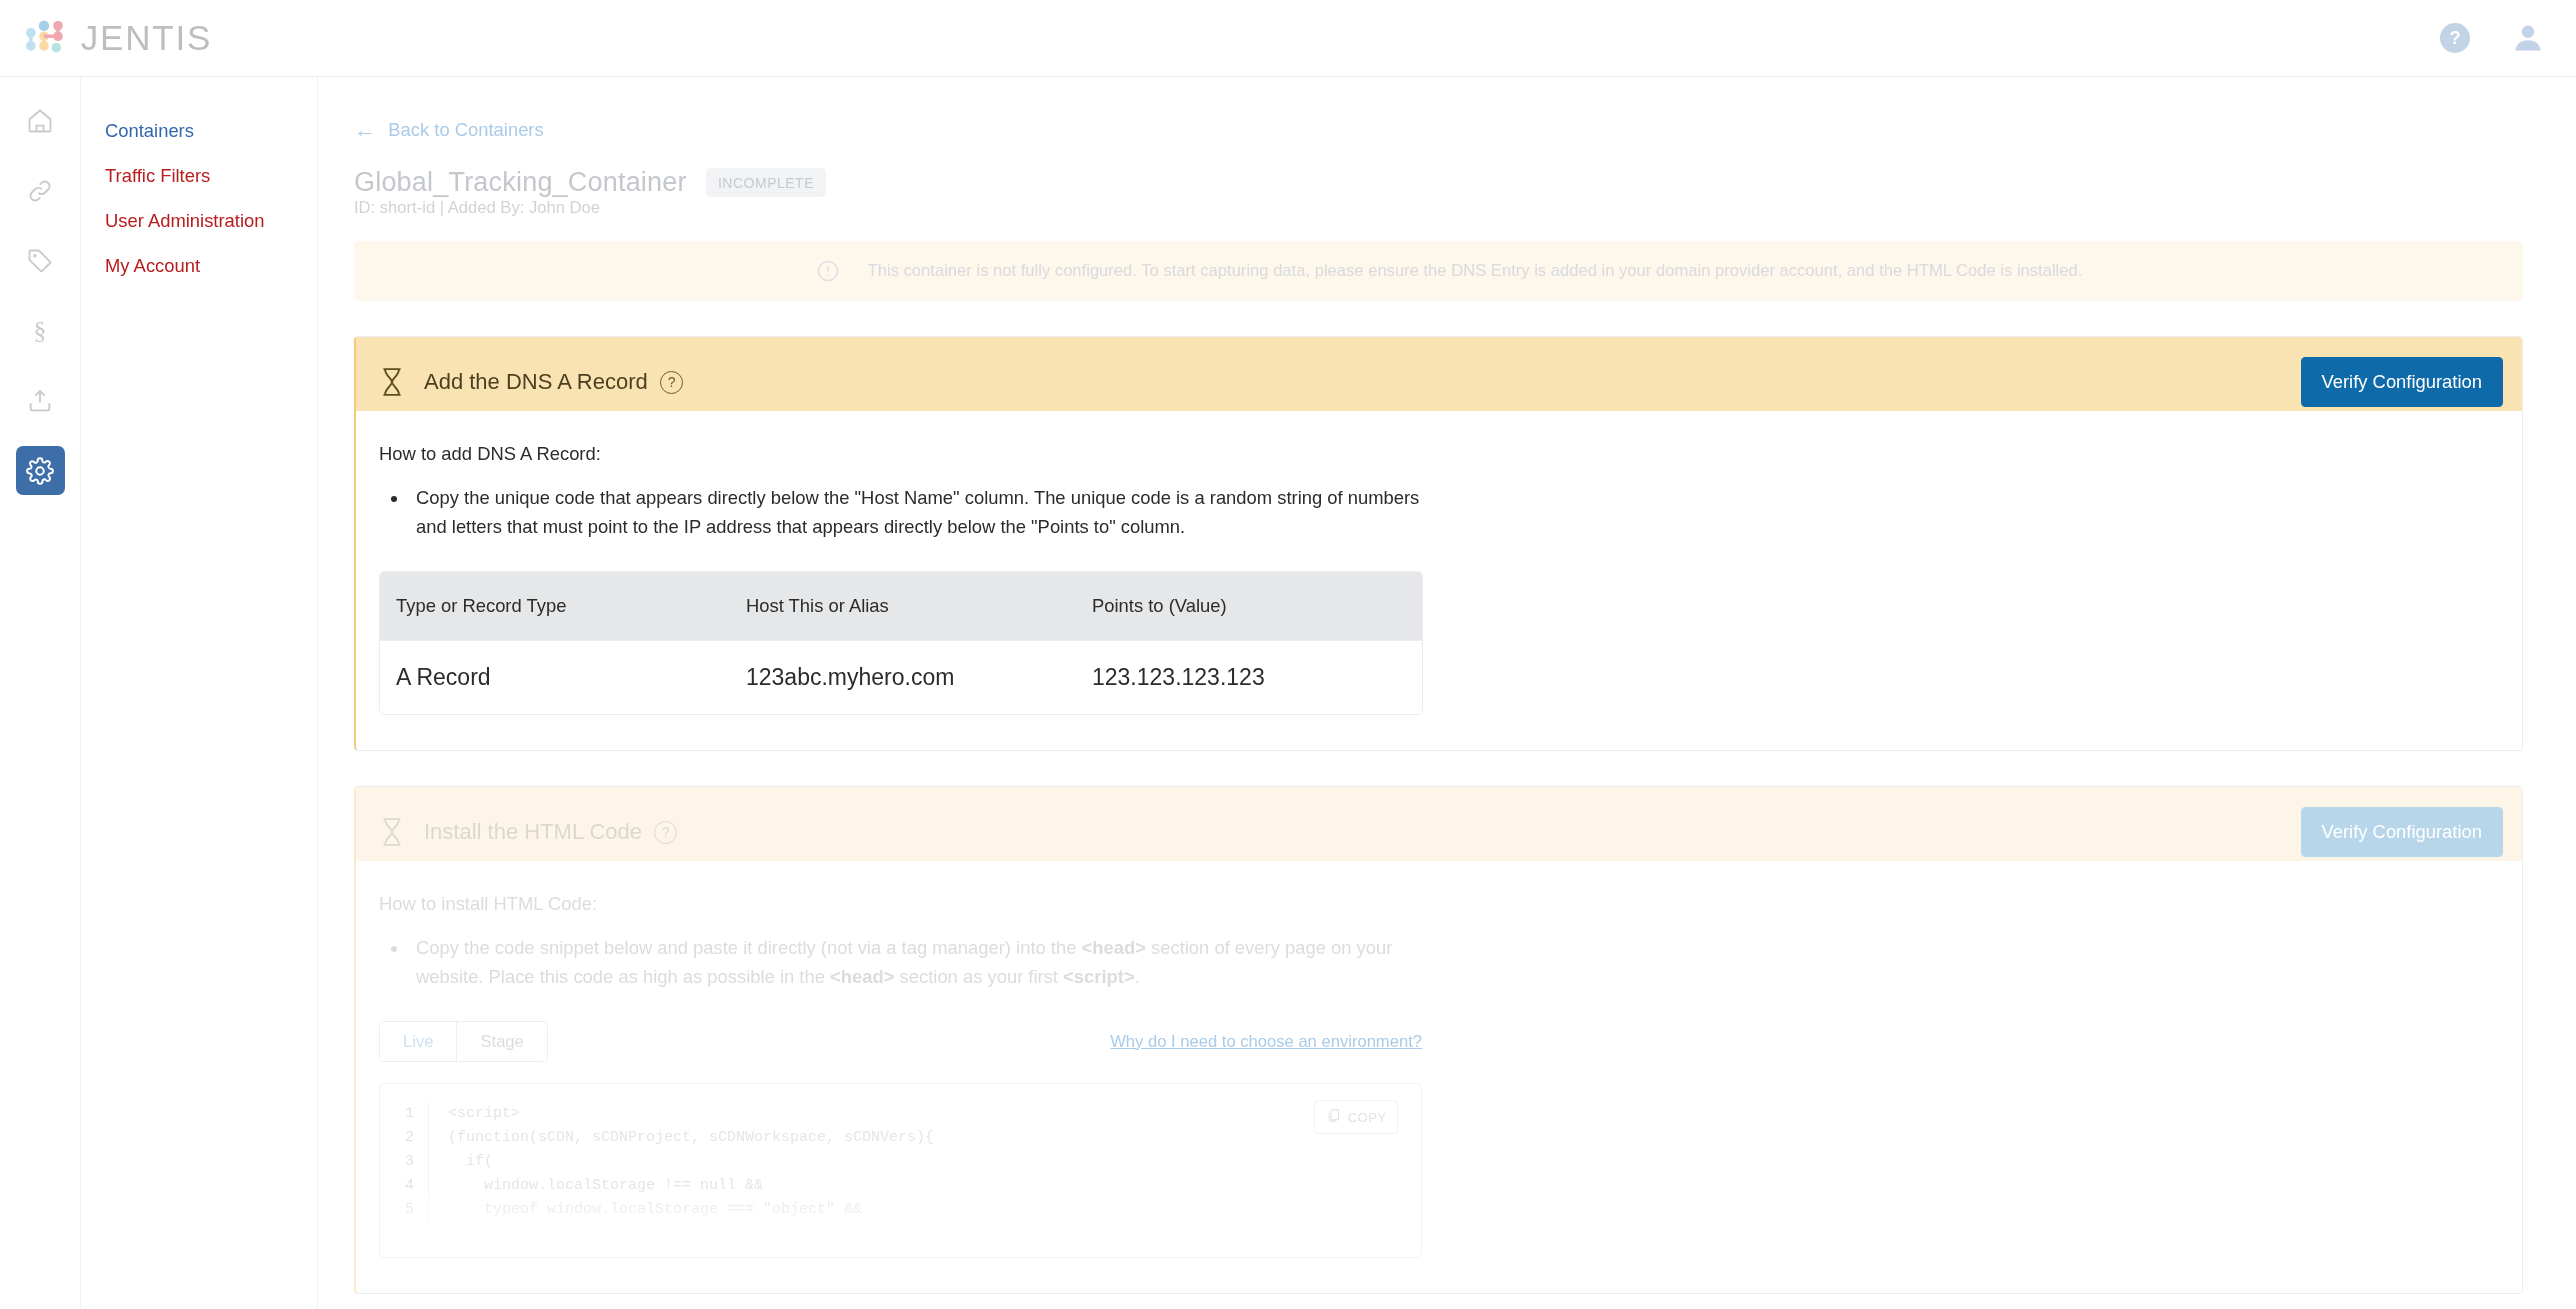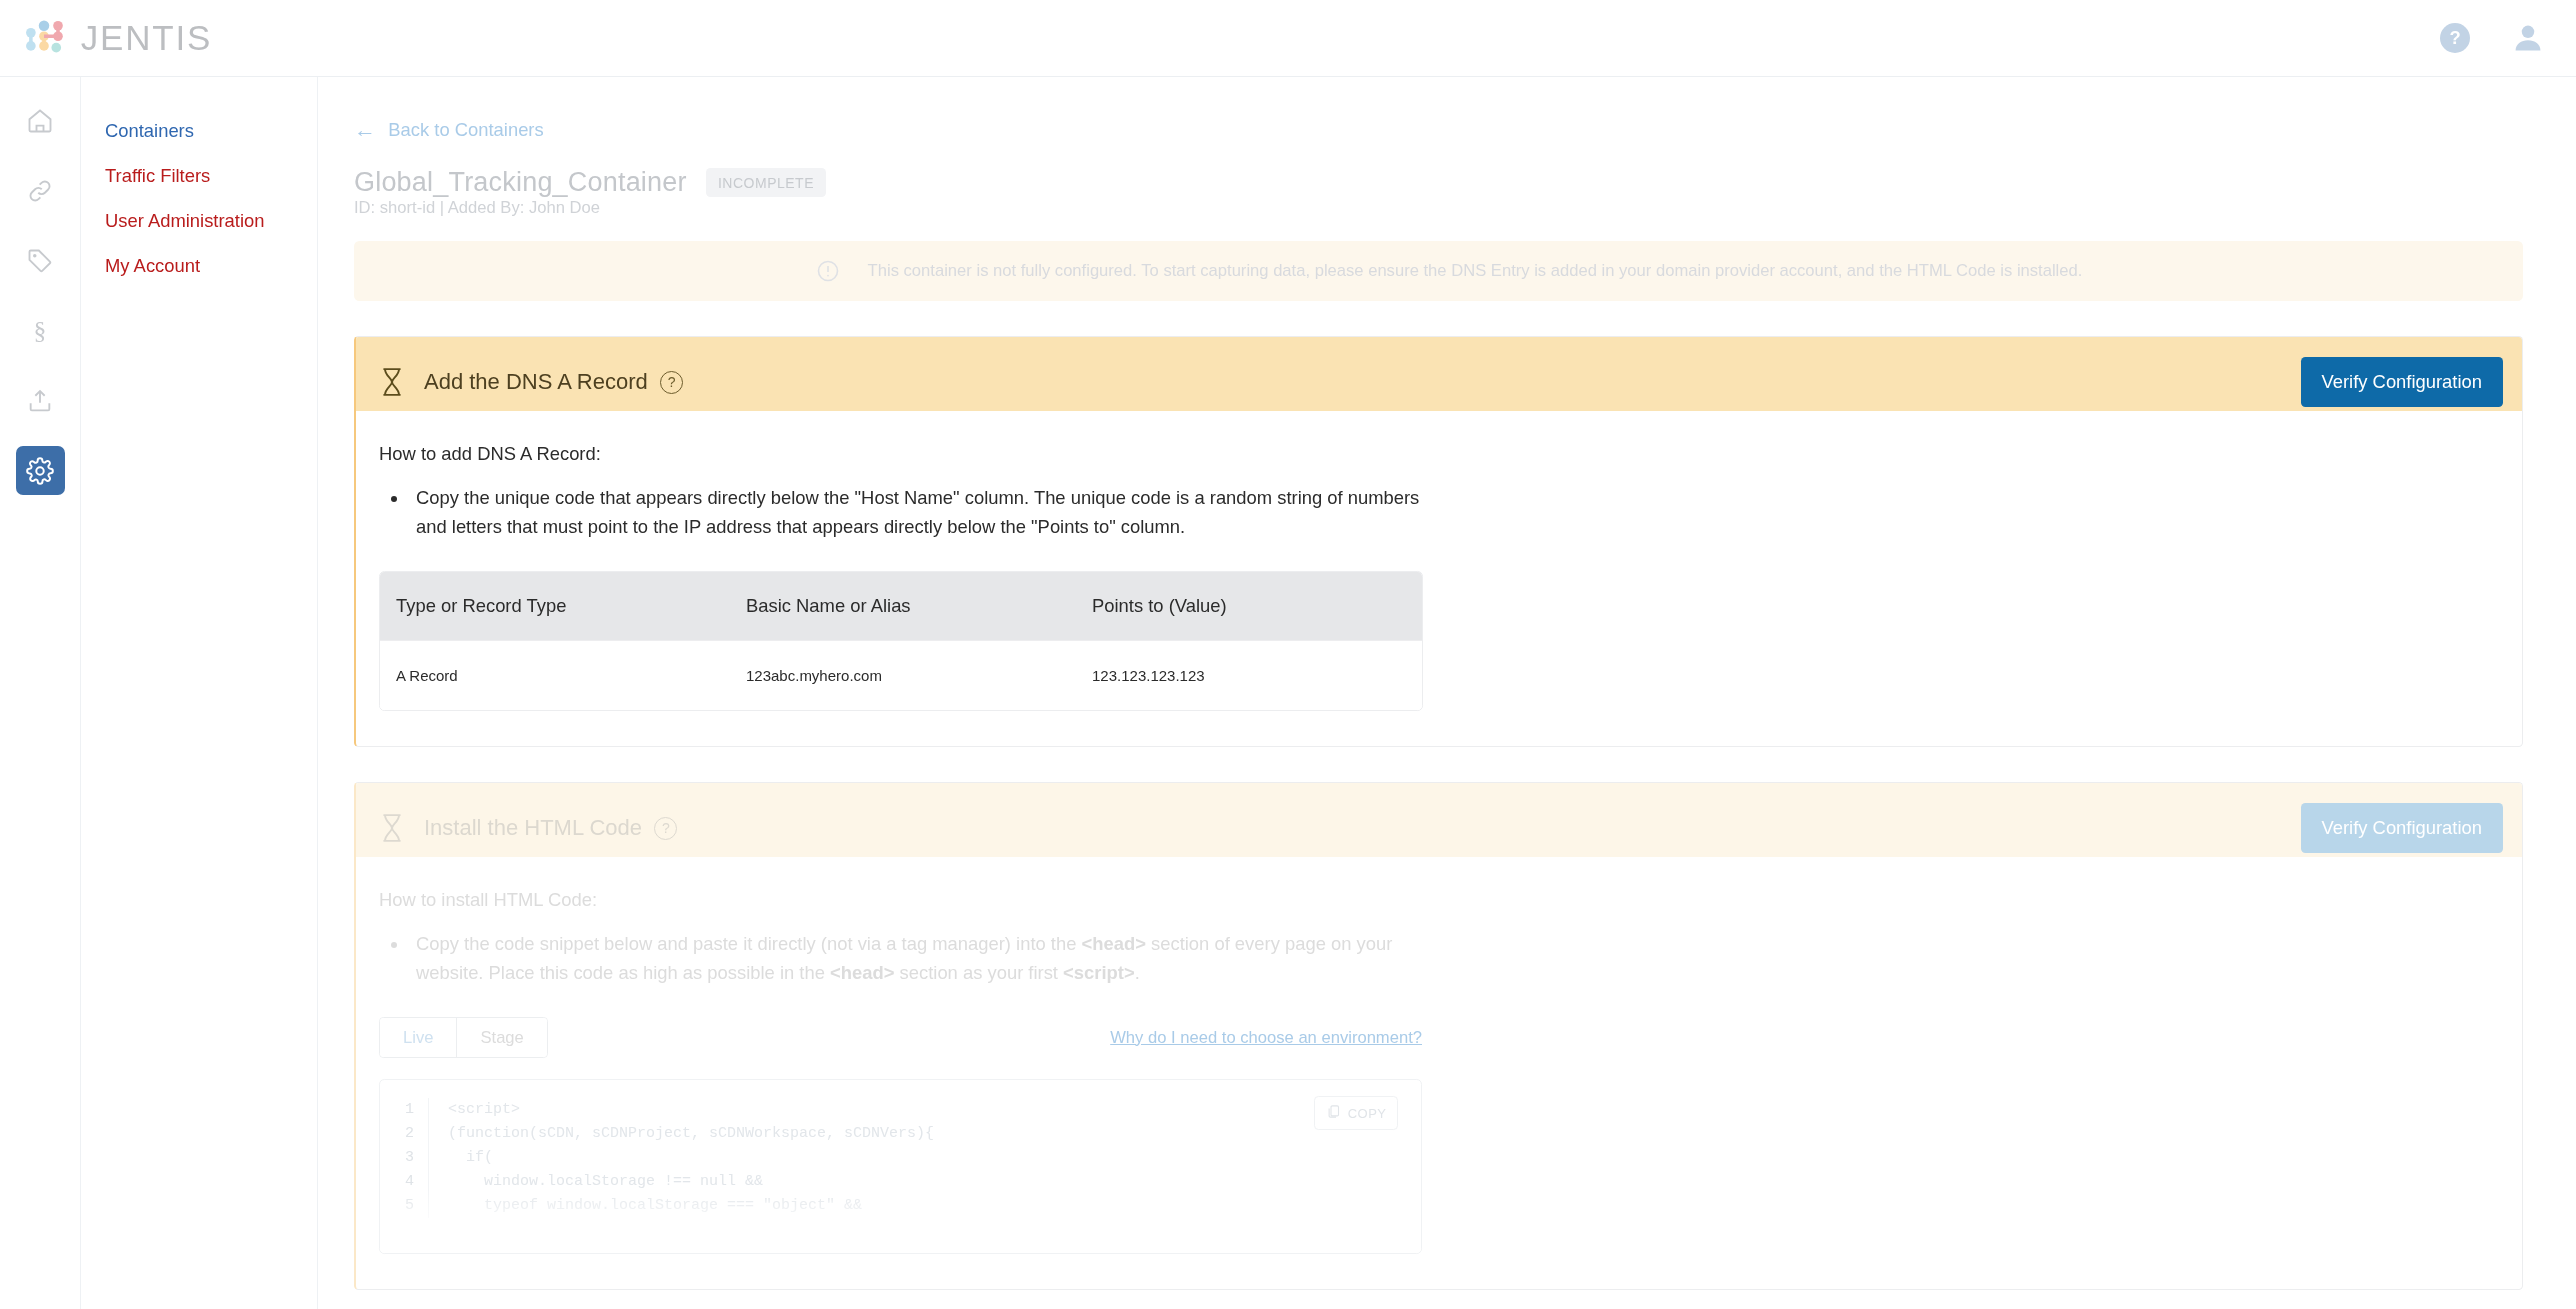--- a/index.html
+++ b/index.html
@@ -158,21 +158,21 @@
     border: 0.9px solid #ecedef; border-radius: 5.3px;
     border-collapse: separate; border-spacing: 0; overflow: hidden;
     table-layout: fixed;
   }
   .dns-table th {
     background: #e6e7e9; text-align: left; font-weight: 400;
     font-size: 18.4px; color: #2b2b2b; padding: 23px 0 23px 16px;
     height: 68px;
   }
   .dns-table td {
-    font-size: 15px; color: #2b2b2b; padding: 23px 0 23px 16px;
+    font-size: 23px; color: #2b2b2b; padding: 23px 0 23px 16px;
     background: #ffffff; height: 70px; border-top: 0.9px solid #ededef;
   }
   .col-a { width: 350px; }
   .col-b { width: 346px; }
   .col-c { width: 346px; }
 
   
   .env-row {
     margin-top: 30px; width: 1043px;
     display: flex; align-items: center;
@@ -361,21 +361,21 @@
       <div class="card-body">
         <div class="howto">How to add DNS A Record:</div>
         <ul class="bullets">
           <li>Copy the unique code that appears directly below the "Host Name" column. The unique code is a random string of numbers and letters that must point to the IP address that appears directly below the "Points to" column.</li>
         </ul>
 
         <table class="dns-table">
           <thead>
             <tr>
               <th class="col-a">Type or Record Type</th>
-              <th class="col-b">Basic Name or Alias</th>
+              <th class="col-b">Host This or Alias</th>
               <th class="col-c">Points to (Value)</th>
             </tr>
           </thead>
           <tbody>
             <tr>
               <td>A Record</td>
               <td>123abc.myhero.com</td>
               <td>123.123.123.123</td>
             </tr>
           </tbody>

